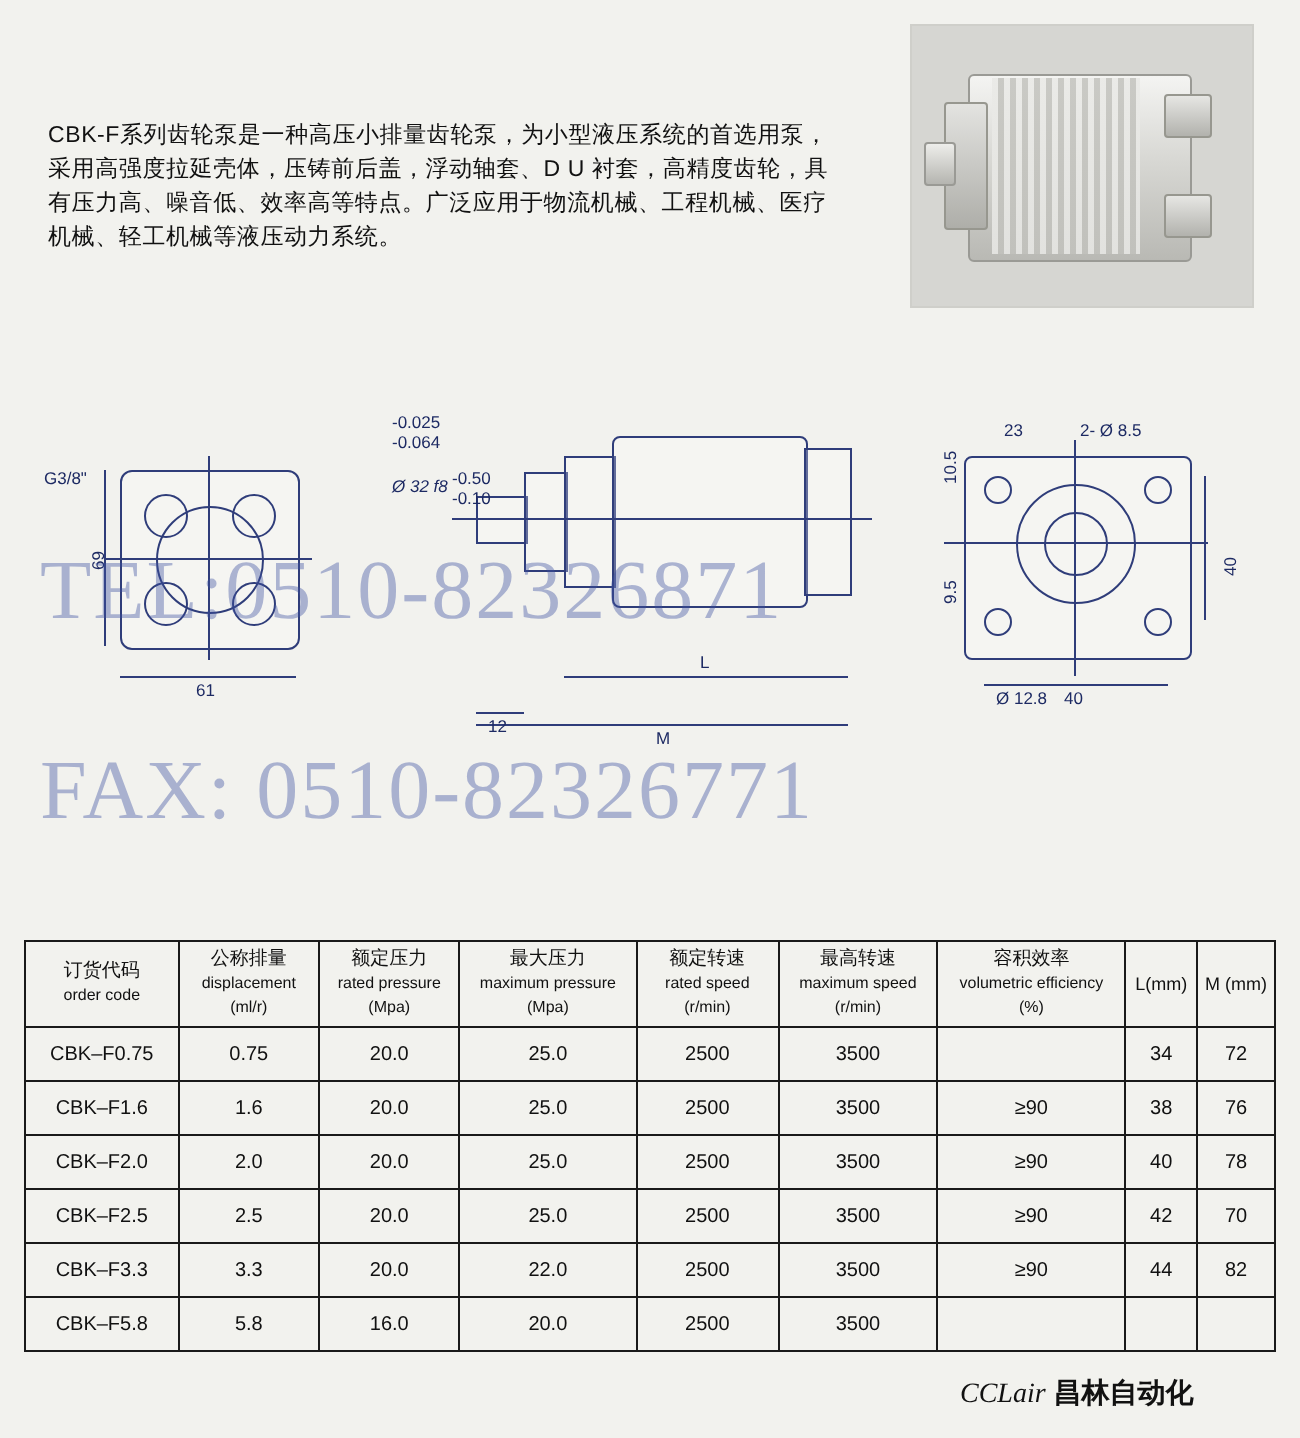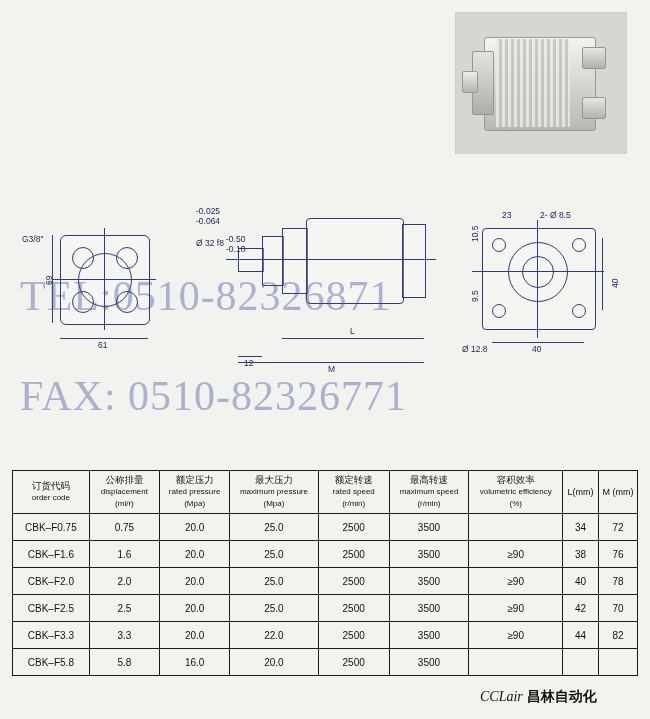--- a/index.html
+++ b/index.html
@@ -103,20 +103,26 @@
     font-size:14px;color:#111;white-space:nowrap;
   }
   .brand .cc{font-family:"Liberation Serif", serif;font-style:italic;}
   .brand .cn2{font-weight:bold;font-family:Liberation Serif, serif;}
 </style>
 </head>
 <body>
 
 <div class="page">
 
+  <div class="desc">
+    <span class="ln">CBK-F系列齿轮泵是一种高压小排量齿轮泵，为小型液压系统的首选用泵，</span>
+    <span class="ln">采用高强度拉延壳体，压铸前后盖，浮动轴套、D U 衬套，高精度齿轮，具</span>
+    <span class="ln">有压力高、噪音低、效率高等特点。广泛应用于物流机械、工程机械、医疗</span>
+    <span class="ln">机械、轻工机械等液压动力系统。</span>
+  </div>
 
   <div class="photo">
     <div class="body"></div>
     <div class="ridges"></div>
     <div class="cap"></div>
     <div class="shaft"></div>
     <div class="port"></div>
     <div class="port2"></div>
   </div>
 
@@ -137,21 +143,21 @@
     <div class="ln-blue h" style="left:60px;top:148px;width:88px;"></div>
     <div class="lbl" style="left:98px;top:150px;">61</div>
 
     <div class="box" style="left:238px;top:58px;width:24px;height:22px;"></div>
     <div class="box" style="left:262px;top:46px;width:20px;height:48px;"></div>
     <div class="box" style="left:282px;top:38px;width:24px;height:64px;"></div>
     <div class="box" style="left:306px;top:28px;width:96px;height:84px;border-radius:4px;"></div>
     <div class="box" style="left:402px;top:34px;width:22px;height:72px;"></div>
     <div class="ln-blue h" style="left:226px;top:69px;width:210px;"></div>
 
-    <div class="lbl" style="left:196px;top:48px;">Ø 32 f8</div>
+    <div class="lbl" style="left:196px;top:48px;font-style:italic;">Ø 32 f8</div>
     <div class="lbl" style="left:196px;top:16px;">-0.025</div>
     <div class="lbl" style="left:196px;top:26px;">-0.064</div>
     <div class="lbl" style="left:226px;top:34px;margin-top:20px;">-0.10</div>
     <div class="lbl" style="left:226px;top:44px;">-0.50</div>
 
     <div class="ln-blue h" style="left:282px;top:148px;width:142px;"></div>
     <div class="lbl" style="left:350px;top:136px;">L</div>
     <div class="ln-blue h" style="left:238px;top:172px;width:186px;"></div>
     <div class="lbl" style="left:328px;top:174px;">M</div>
     <div class="ln-blue h" style="left:238px;top:166px;width:24px;"></div>
@@ -168,21 +174,21 @@
     <div class="ln-blue h" style="left:472px;top:81px;width:132px;"></div>
 
     <div class="lbl" style="left:502px;top:20px;">23</div>
     <div class="lbl rot" style="left:470px;top:52px;">10.5</div>
     <div class="lbl rot" style="left:470px;top:112px;">9.5</div>
     <div class="lbl" style="left:540px;top:20px;">2- Ø 8.5</div>
     <div class="lbl rot" style="left:610px;top:98px;">40</div>
     <div class="ln-blue v" style="left:602px;top:48px;height:72px;"></div>
     <div class="ln-blue h" style="left:492px;top:152px;width:92px;"></div>
     <div class="lbl" style="left:532px;top:154px;">40</div>
-    <div class="lbl" style="left:462px;top:154px;">Ø 12.8</div>
+    <div class="lbl" style="left:498px;top:154px;">Ø 12.8</div>
   </div>
 
   <div class="wm wm1">TEL:0510-82326871</div>
   <div class="wm wm2">FAX: 0510-82326771</div>
 
   <table class="tbl">
     <thead>
       <tr>
         <td style="width:82px;">
           <div class="cn">订货代码</div>

